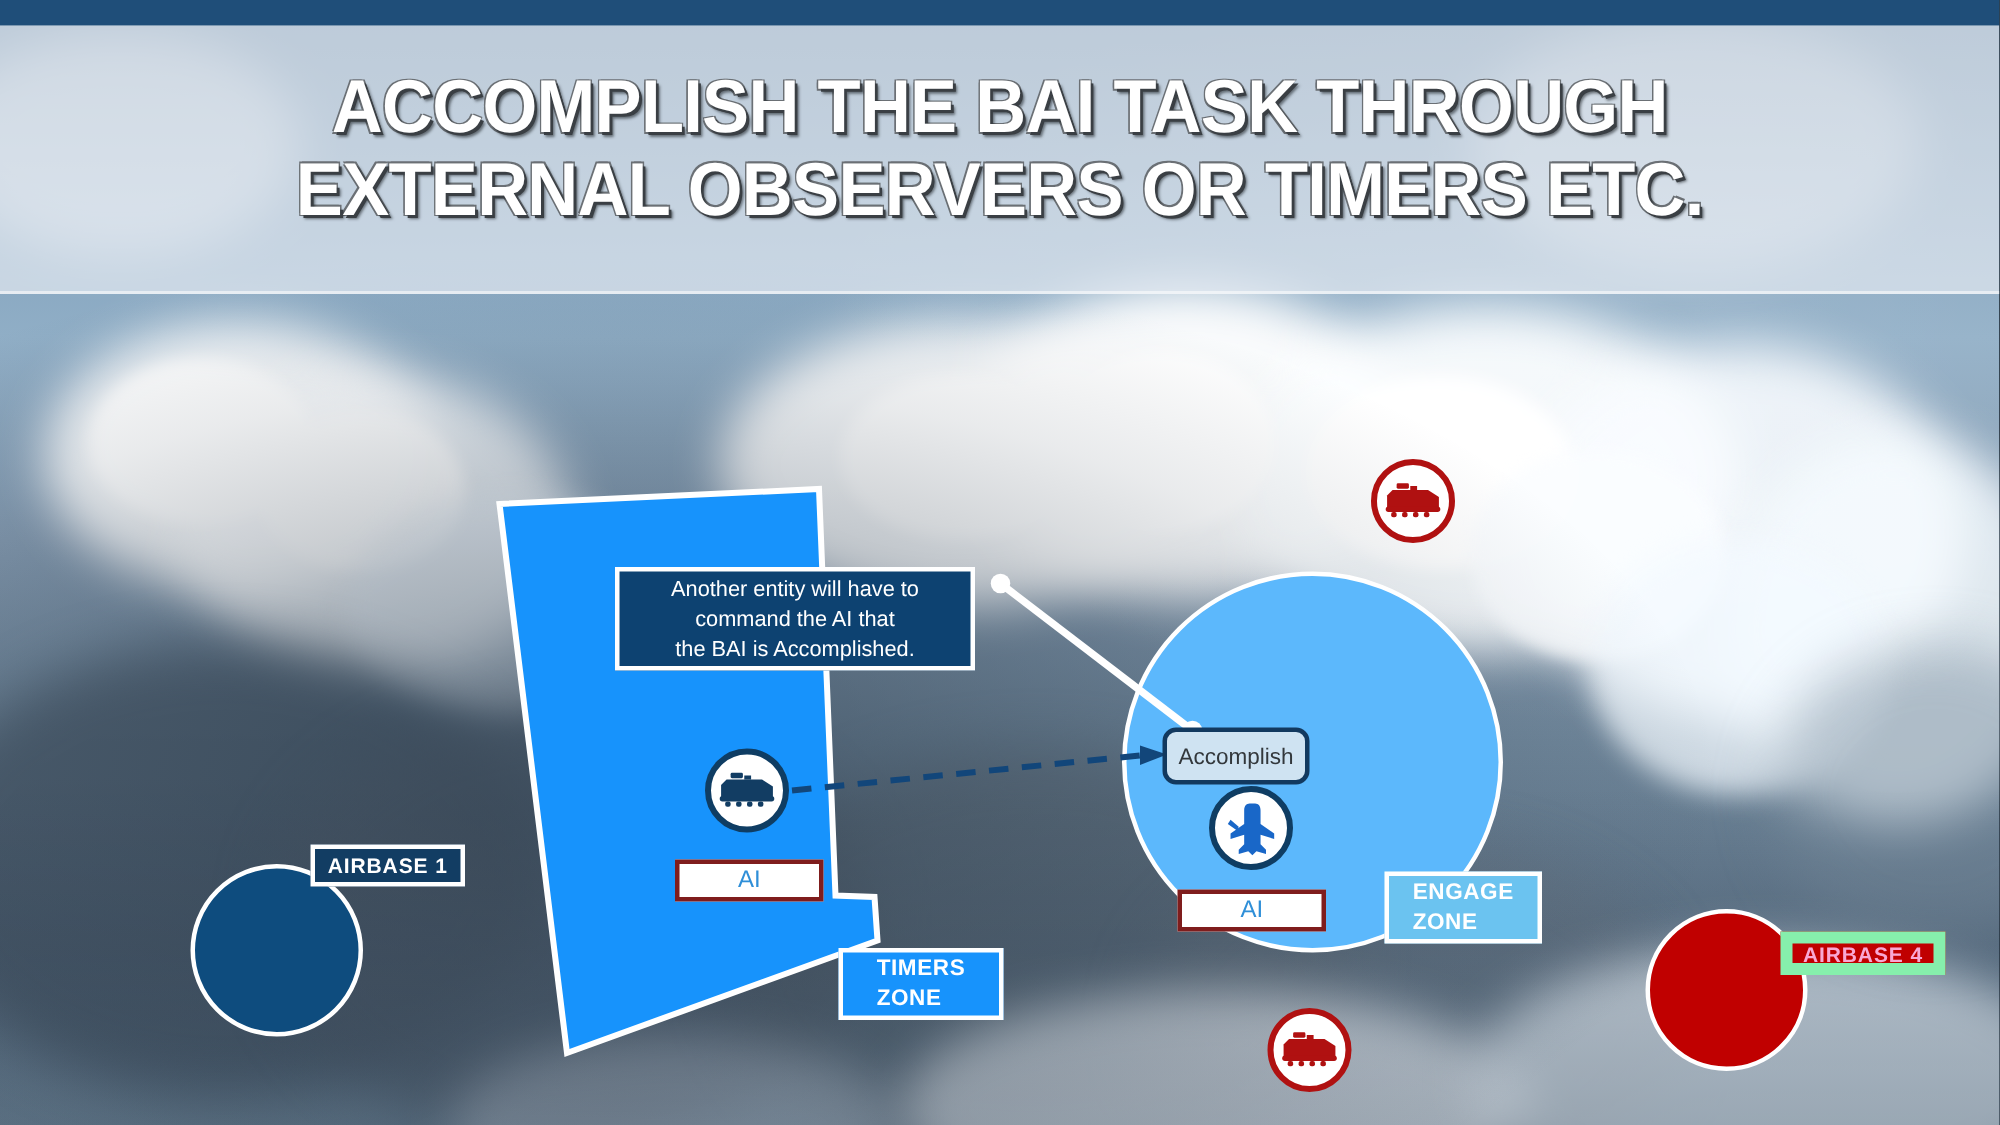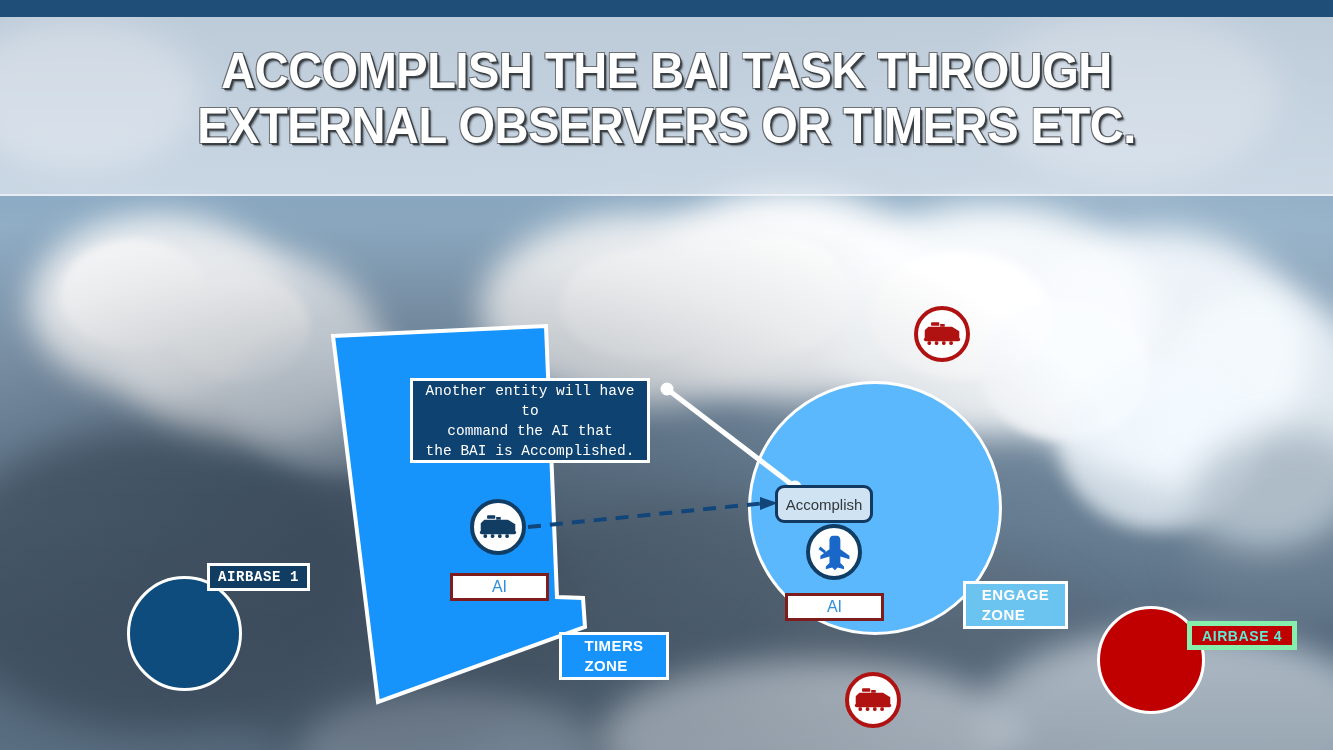--- a/index.html
+++ b/index.html
@@ -145,26 +145,25 @@
     font-family: "Liberation Sans", sans-serif;
     white-space: pre-line;
   }
   .lbl-airbase-blue {
     background: #123d63;
     border: 3px solid #ffffff;
     color: #ffffff;
     font-weight: bold;
     font-size: 14px;
     letter-spacing: 0.6px;
-    font-family: Liberation Mono, monospace;
   }
   .lbl-airbase-red {
     background: #c00000;
-    border: 5px solid #86efac;
-    color: #5eead4;
+    border: 8px solid #86efac;
+    color: #f9a8d4;
     font-weight: bold;
     font-size: 14px;
     letter-spacing: 0.6px;
   }
   .lbl-ai {
     background: #ffffff;
     border: 3px solid #7f1d1d;
     color: #2f8fd8;
     font-weight: normal;
     font-size: 16px;
@@ -179,45 +178,44 @@
     letter-spacing: 0.4px;
   }
   .lbl-engage {
     background: #6bc3f0;
     border: 3px solid #ffffff;
     color: #ffffff;
     font-weight: bold;
     font-size: 15px;
     line-height: 20px;
     letter-spacing: 0.4px;
-    margin-left: 40px;
   }
   .lbl-accomplish {
     background: #cfe3f2;
     border: 3px solid #12395f;
     border-radius: 9px;
     color: #33383c;
     font-size: 15px;
   }
 
   
   .callout {
     position: absolute;
     left: 410px; top: 378px;
     width: 240px;
-    height: 85px;
+    height: 69px;
     background: #0d4271;
     border: 3px solid #ffffff;
     box-sizing: border-box;
     display: flex;
     align-items: center;
     justify-content: center;
     text-align: center;
     color: #ffffff;
-    font-family: Liberation Mono, monospace;
+    font-family: Liberation Sans, sans-serif;
     font-size: 14.5px;
     line-height: 20px;
     white-space: pre-line;
     padding: 0 6px;
   }
 
   .overlay-svg {
     position: absolute;
     inset: 0;
     width: 1333px;

